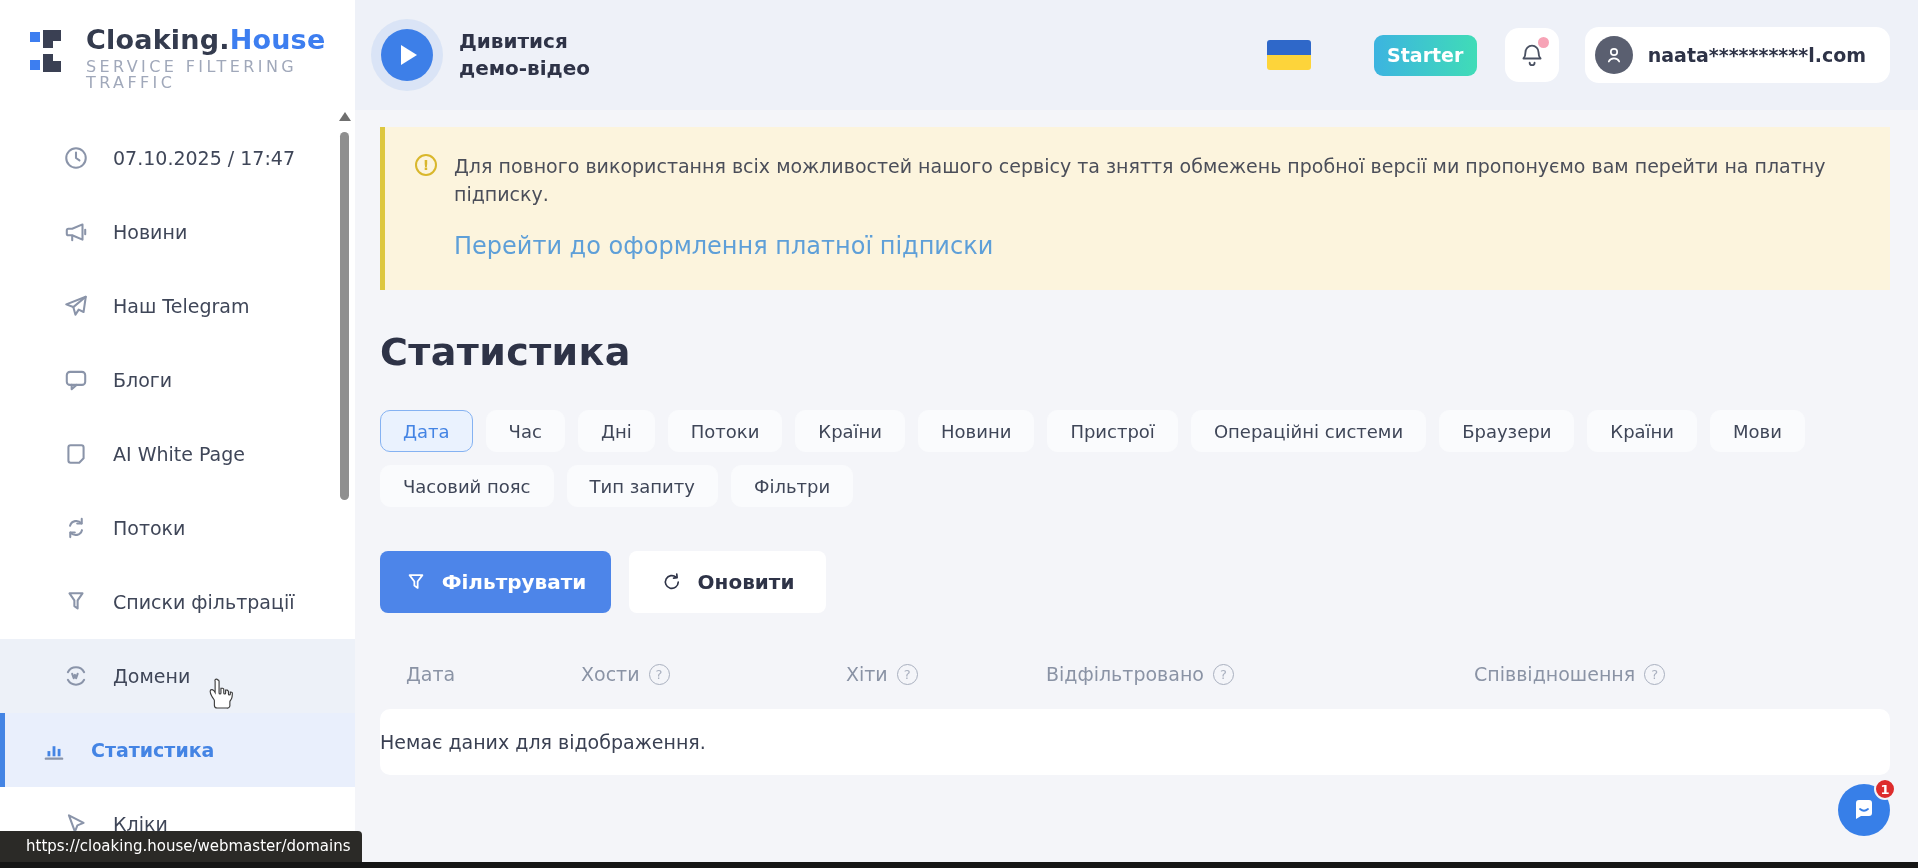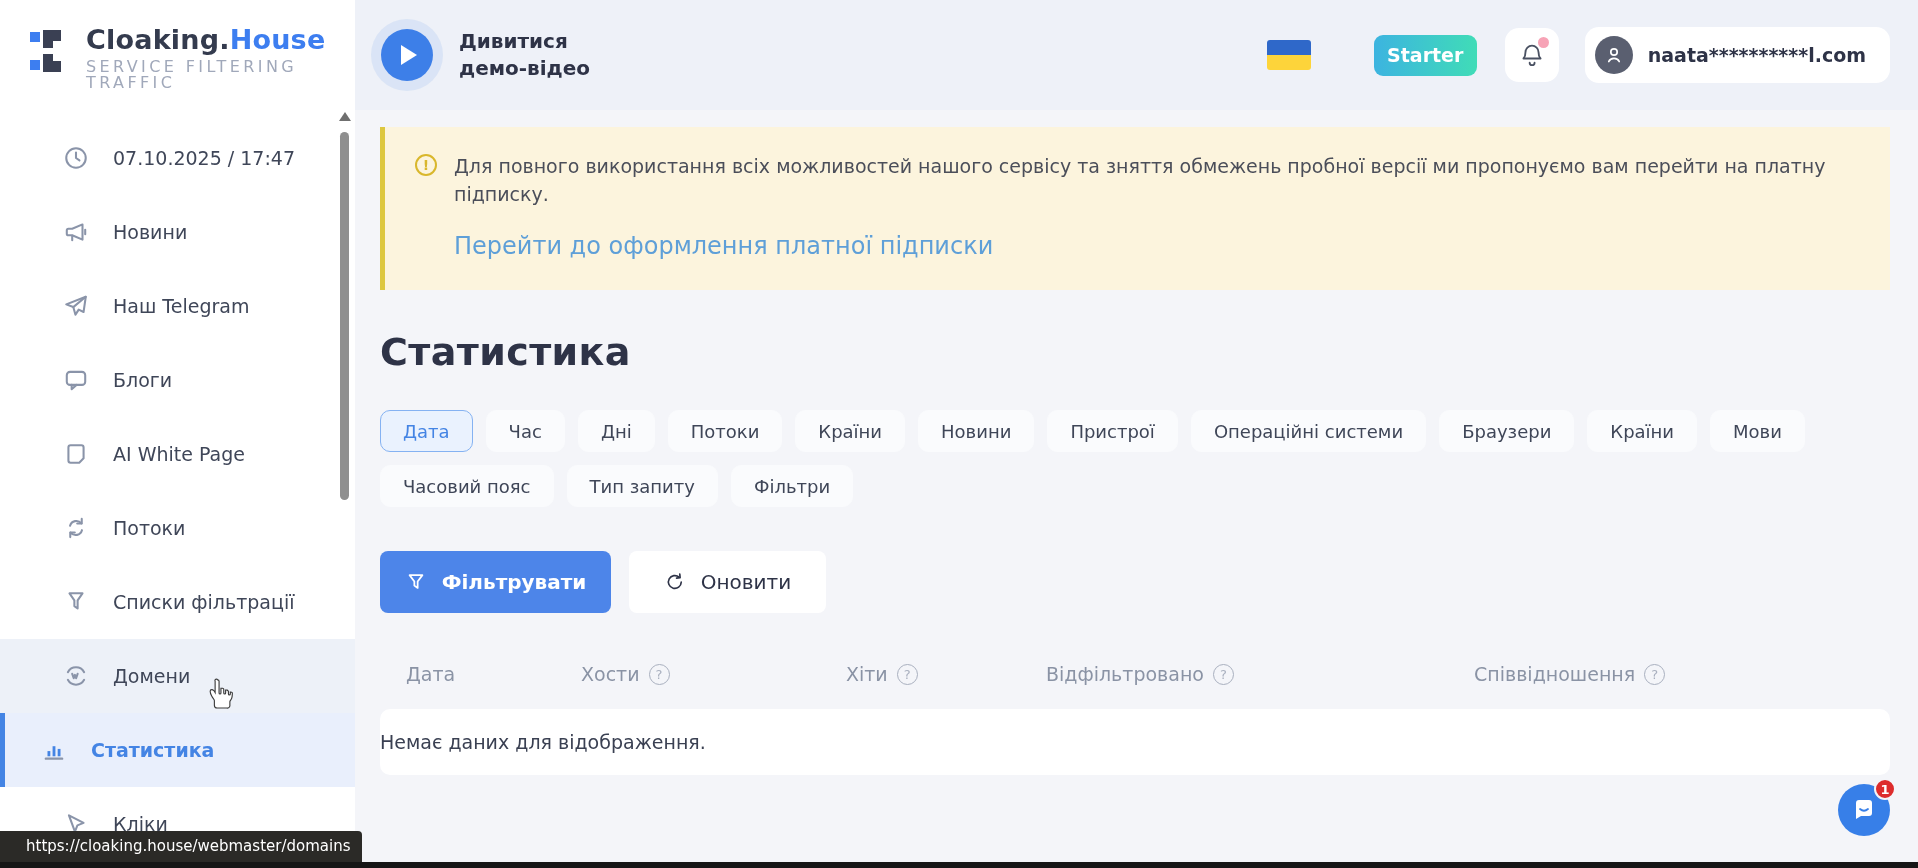--- a/index.html
+++ b/index.html
@@ -110,21 +110,21 @@
   .tab {
     height:42px; padding:0 22px; border-radius:10px; background:#fafbfd;
     border:1px solid #fafbfd; color:#3f4658; font-size:18px;
     display:flex; align-items:center; cursor:pointer; white-space:nowrap;
   }
   .tab.active { background:#eaf2fe; border:1px solid #85b2f2; color:#4484e4; }
 
   .actions { margin-top:44px; display:flex; gap:18px; }
   .btn { height:62px; border-radius:8px; font-size:20px; display:flex; align-items:center; justify-content:center; gap:15px; cursor:pointer; }
   .btn-filter { width:231px; background:#4d85e9; color:#fff; font-weight:600; }
-  .btn-refresh { width:197px; background:#fff; color:#2e3347; }
+  .btn-refresh { width:197px; background:#fff; color:#2e3347;font-weight:bold; }
 
   .table-head { margin-top:50px; display:flex; align-items:center; color:#8a93a5; font-size:19px; padding-left:26px; }
   .th { display:flex; align-items:center; gap:9px; }
   .th-1 { width:175px; } .th-2 { width:265px; } .th-3 { width:200px; } .th-4 { width:428px; }
   .help-icon {
     width:21px; height:21px; border-radius:50%; border:1.5px solid #a9b0bf;
     color:#a9b0bf; font-size:13px; display:flex; align-items:center; justify-content:center; cursor:pointer;
   }
   .empty-card {
     margin-top:24px; background:#fff; border-radius:10px; height:66px;

